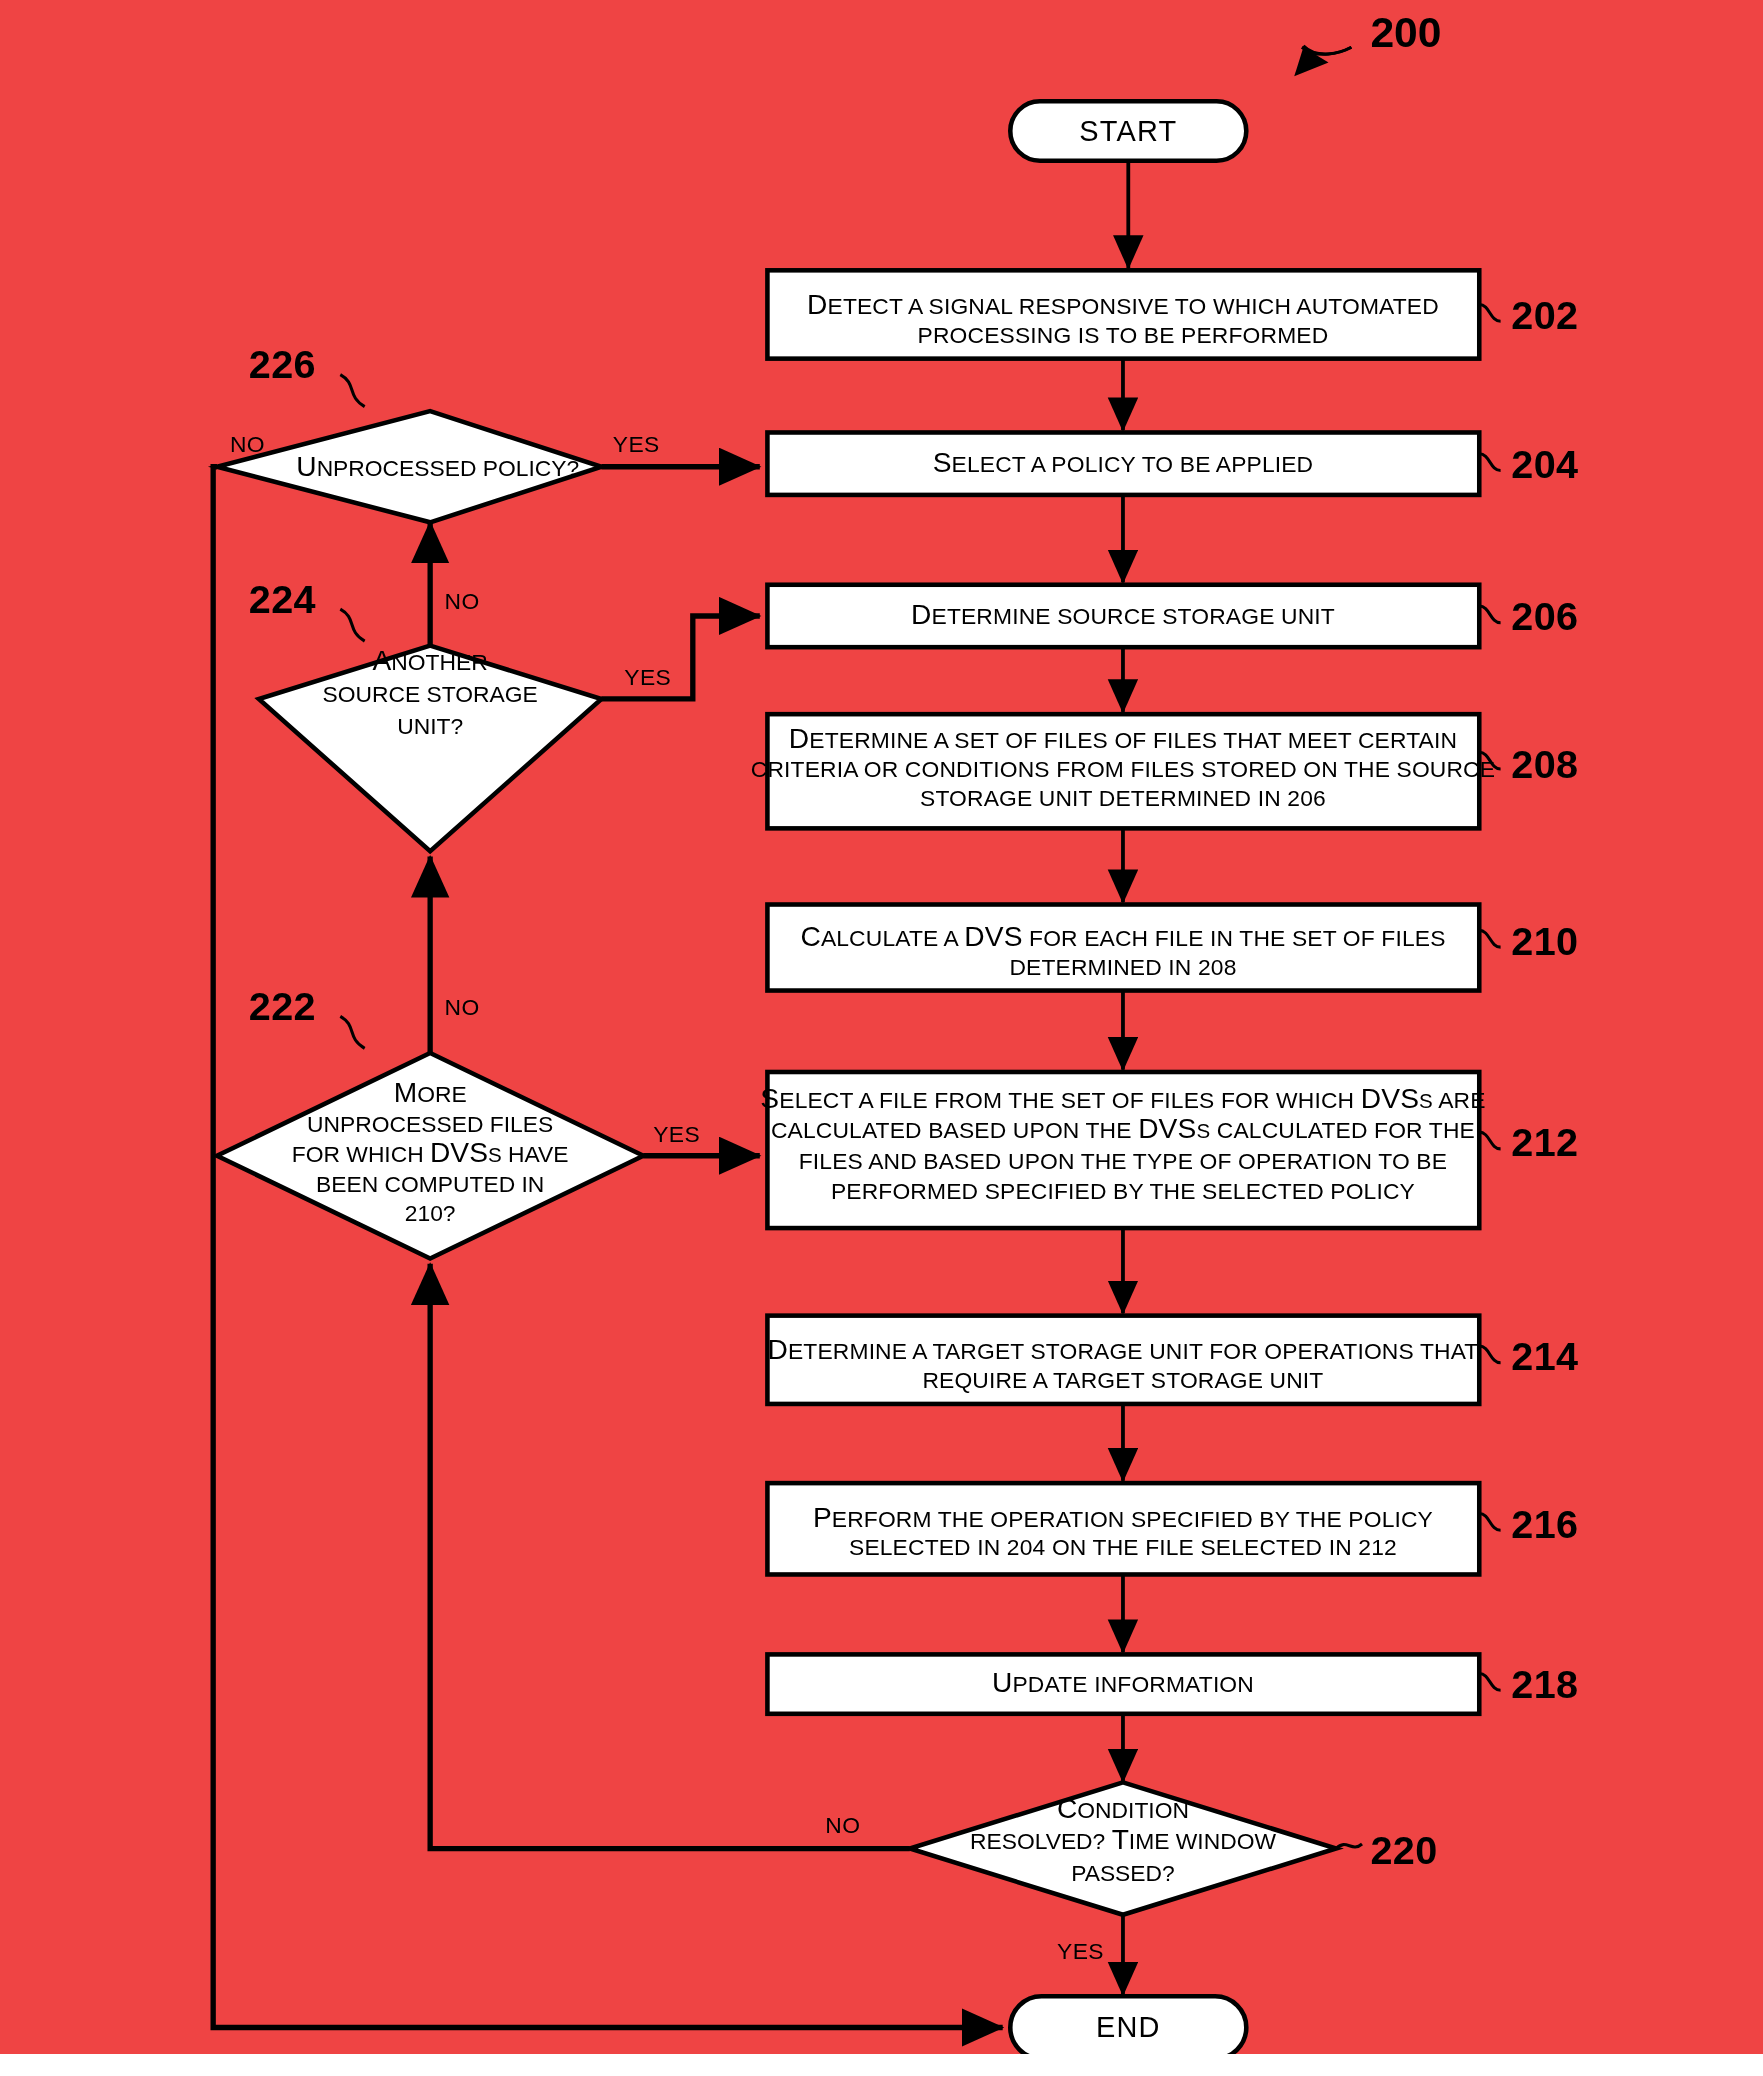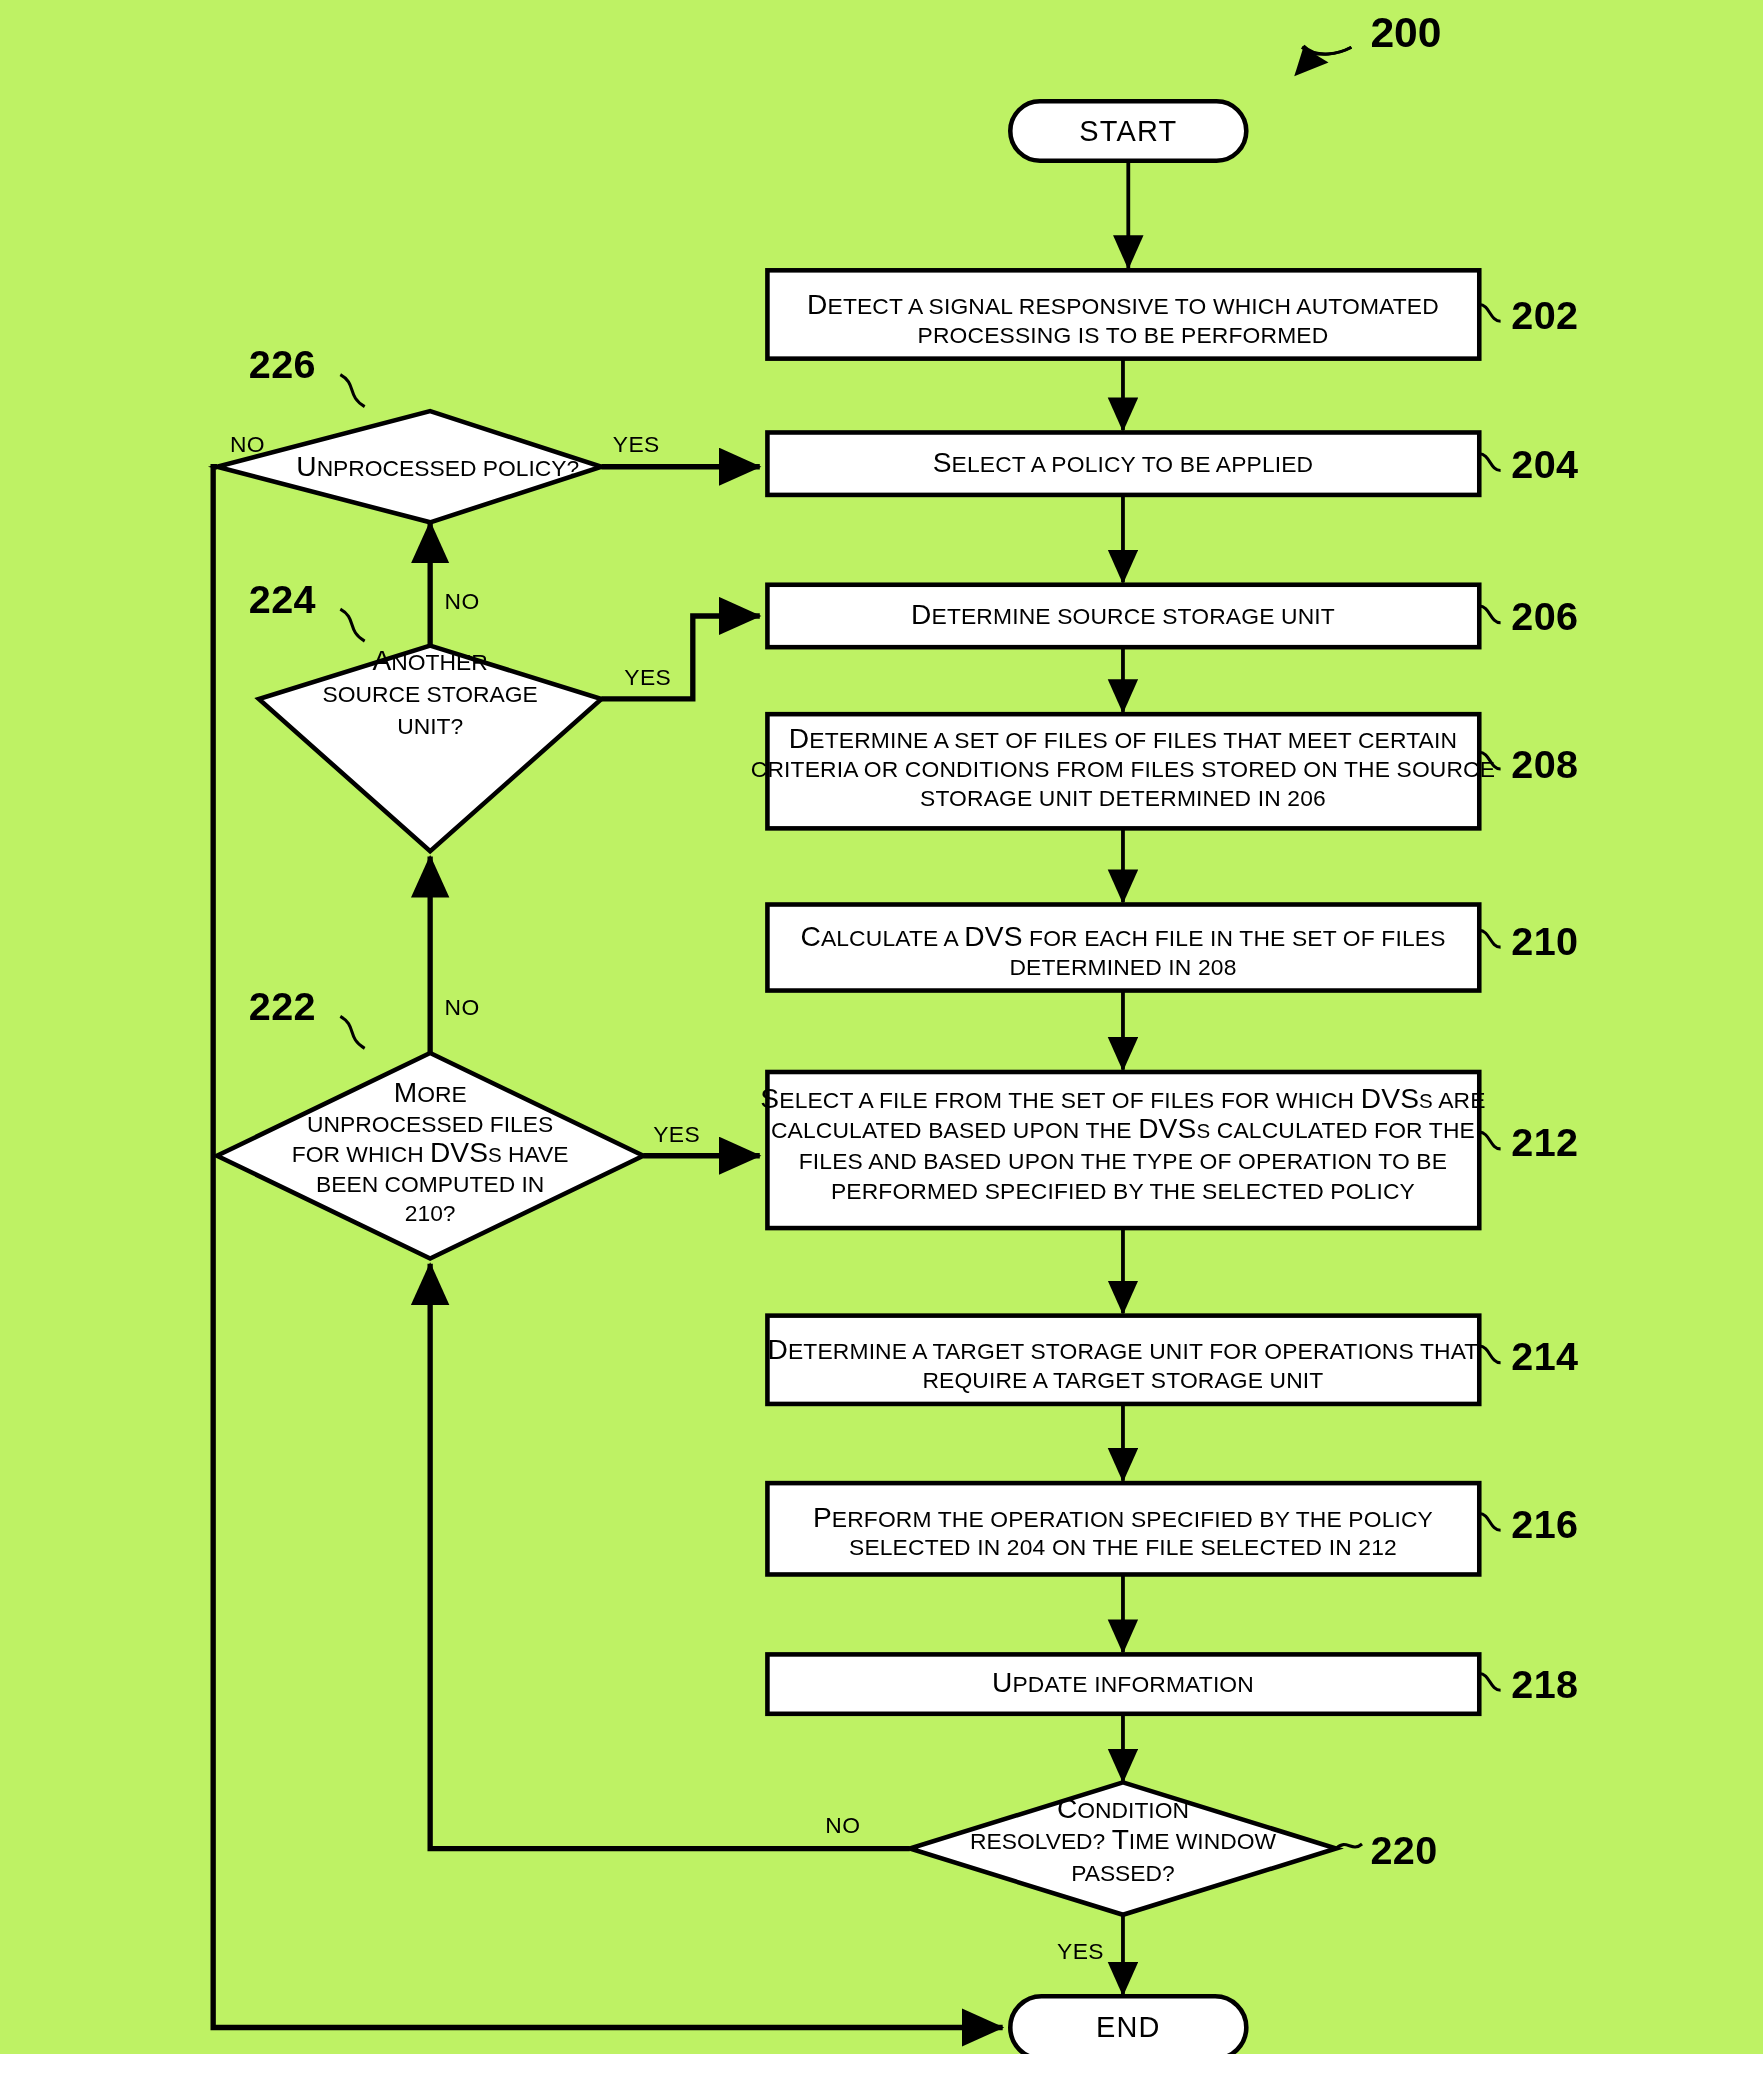--- a/index.html
+++ b/index.html
@@ -4,21 +4,21 @@
 <style>
   html, body {
     margin: 0;
     padding: 0;
     background: #ffffff;
   }
   #page {
     position: relative;
     width: 1764px;
     height: 2054px;
-    background: #bef264;
+    background: #ef4444;
     font-family: "Liberation Sans", sans-serif;
     overflow: hidden;
   }
   svg.diagram {
     position: absolute;
     top: 0;
     left: 0;
     width: 1764px;
     height: 2077px;
   }

